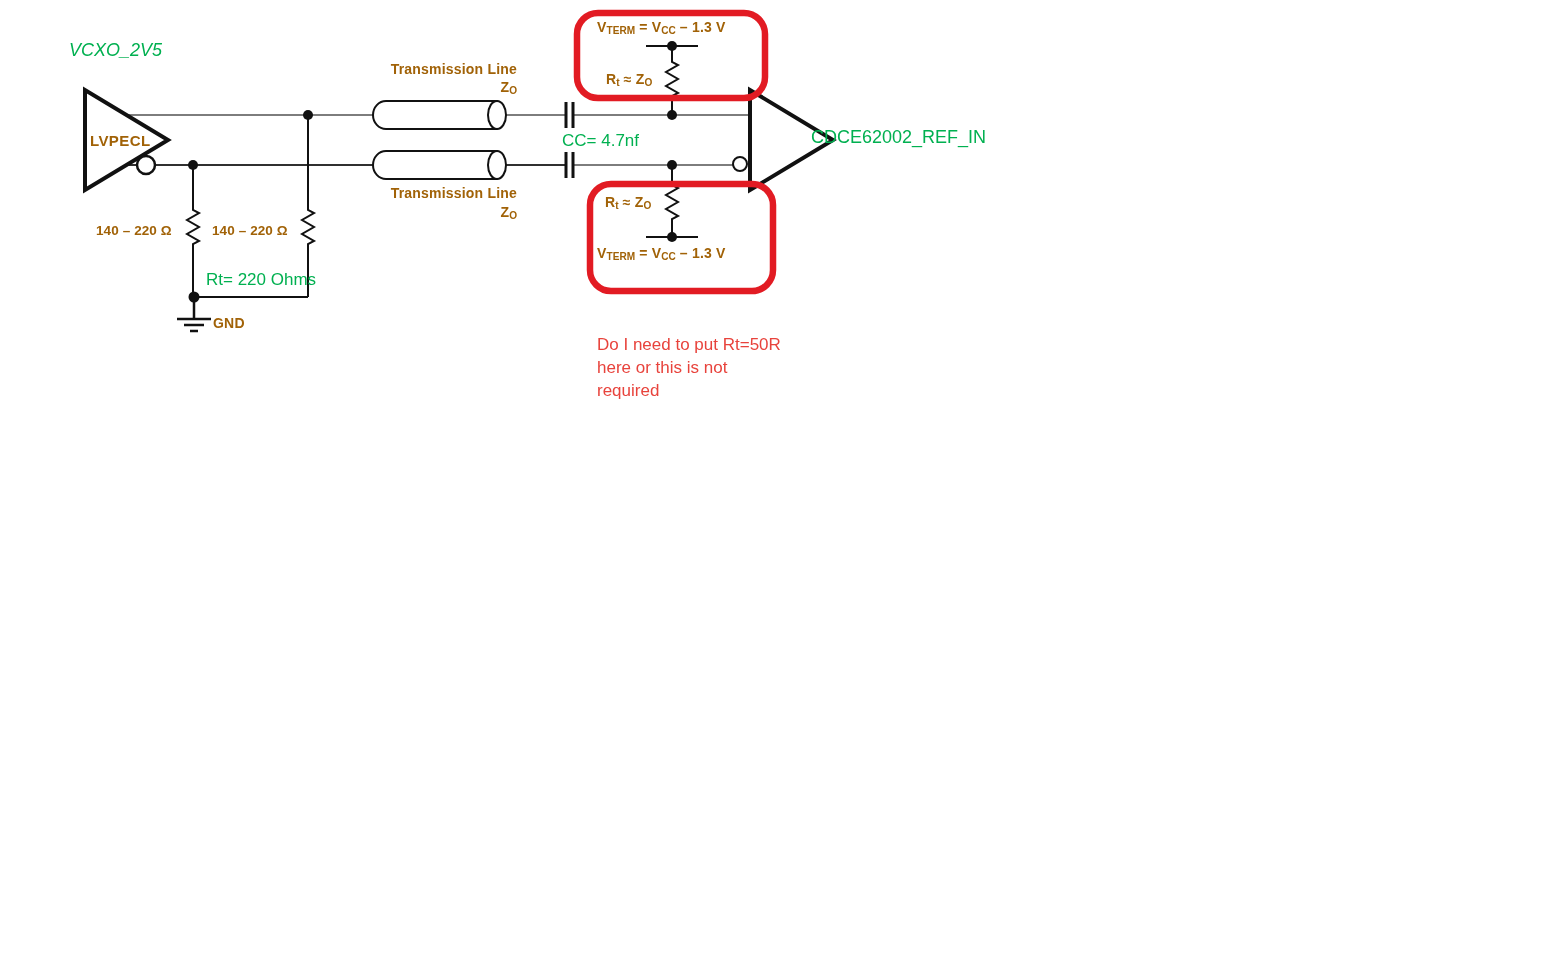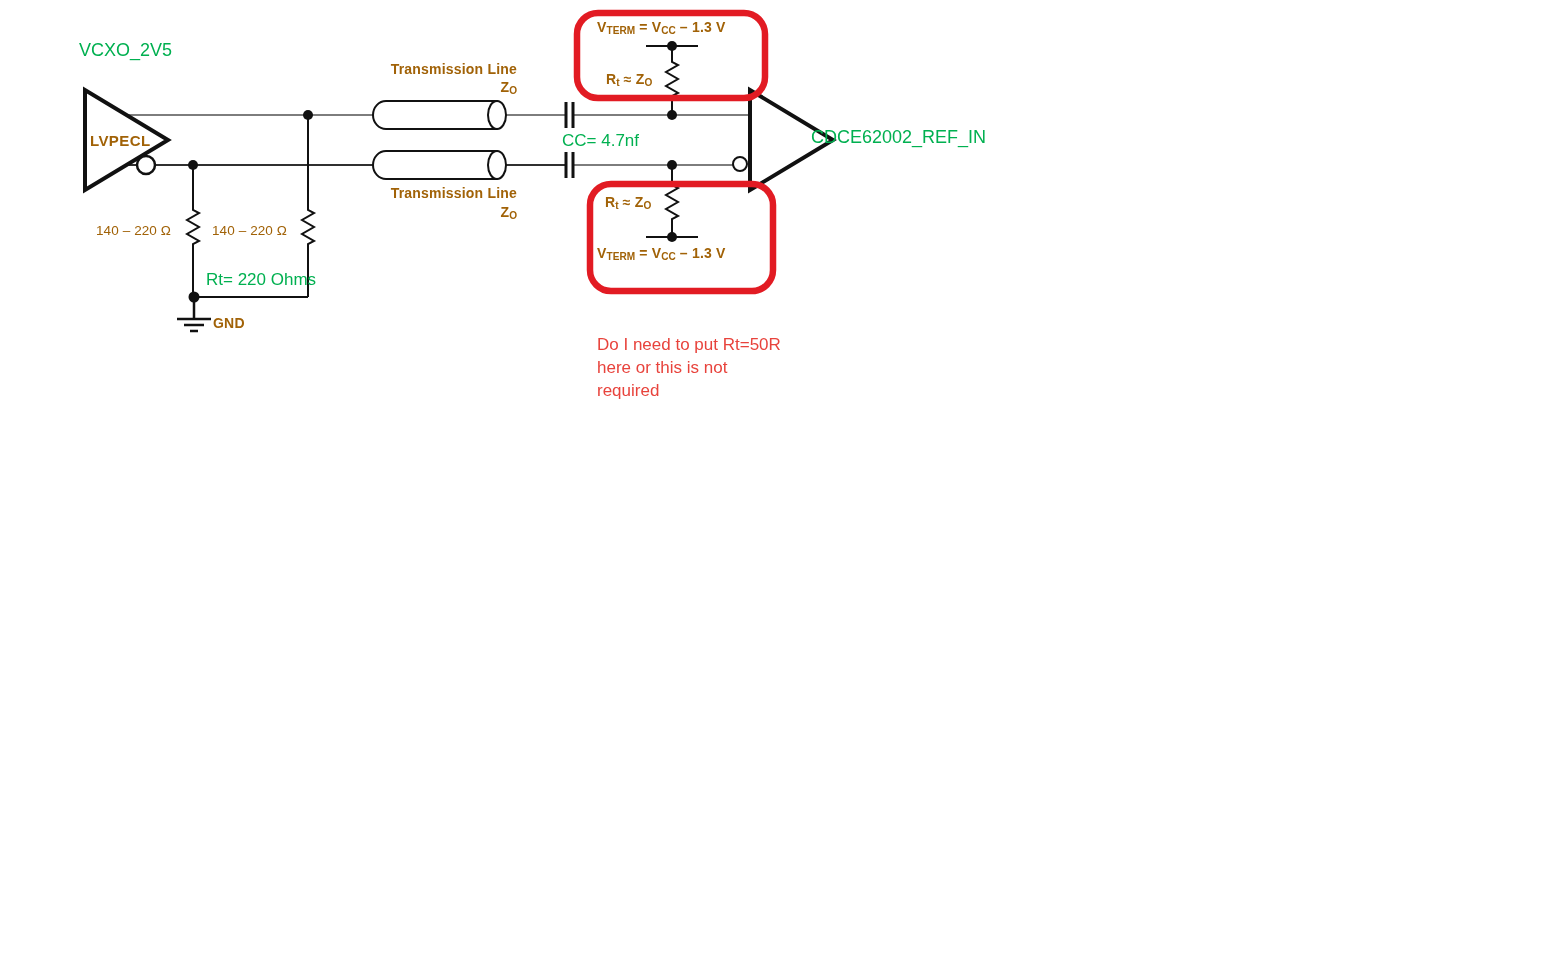--- a/index.html
+++ b/index.html
@@ -12,21 +12,21 @@
     font-family: "Liberation Sans", sans-serif;
   }
   #schem-svg { position: absolute; left: 0; top: 0; }
   .lbl {
     position: absolute;
     white-space: nowrap;
     color: #a16207;
     font-family: "Liberation Sans", sans-serif;
   }
   .bold  { font-weight: bold; font-size: 14px; letter-spacing: 0.2px; }
-  .bold13 { font-weight: normal; font-size: 13.5px; letter-spacing: 0.1px; }
+  .bold13 { font-weight: bold; font-size: 13.5px; letter-spacing: 0.1px; }
   .bold15 { font-weight: bold; font-size: 15px; letter-spacing: 0.4px; }
   .green { color: #00b050; font-size: 18px; }
   .green17 { color: #00b050; font-size: 17px; }
   .red   { color: #e8433c; font-size: 17px; line-height: 23px; margin-top: 19px; }
   .ctr   { width: 146px; text-align: right; }
   sub {
     font-size: 0.72em;
     vertical-align: -0.22em;
     font-weight: inherit;
     letter-spacing: 0;
@@ -90,21 +90,21 @@
       <circle cx="672" cy="165" r="5"></circle>
       <circle cx="672" cy="237" r="5"></circle>
     </g>
 
     <g fill="none" stroke="#e21b23" stroke-width="6.5">
       <rect x="577" y="13" width="188" height="85" rx="21"></rect>
       <rect x="590" y="184" width="183" height="107" rx="21"></rect>
     </g>
   </svg>
 
-  <div class="lbl green" style="left:79px; top:40px;">VCXO_2V5</div>
+  <div class="lbl green" style="left:69px; top:40px;font-style:italic;">VCXO_2V5</div>
 
   <div class="lbl bold15" style="left:90px; top:132px;">LVPECL</div>
 
   <div class="lbl bold ctr" style="left:371px; top:61px;">Transmission Line</div>
   <div class="lbl bold ctr" style="left:371px; top:79px;"><span>Z</span><sub>O</sub></div>
 
   <div class="lbl bold ctr" style="left:371px; top:185px;">Transmission Line</div>
   <div class="lbl bold ctr" style="left:371px; top:204px;"><span>Z</span><sub>O</sub></div>
 
   <div class="lbl green17" style="left:562px; top:131px;">CC= 4.7nf</div>

